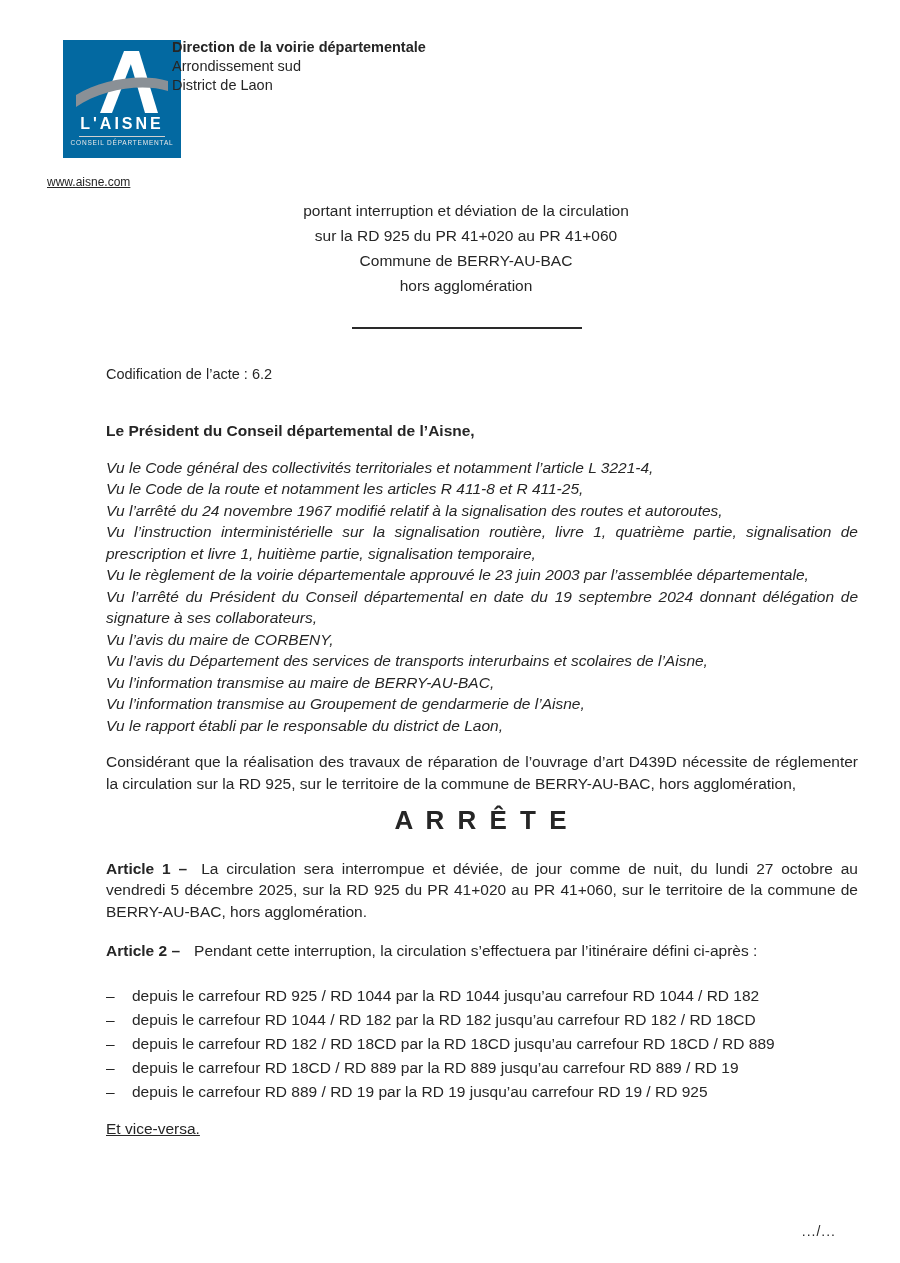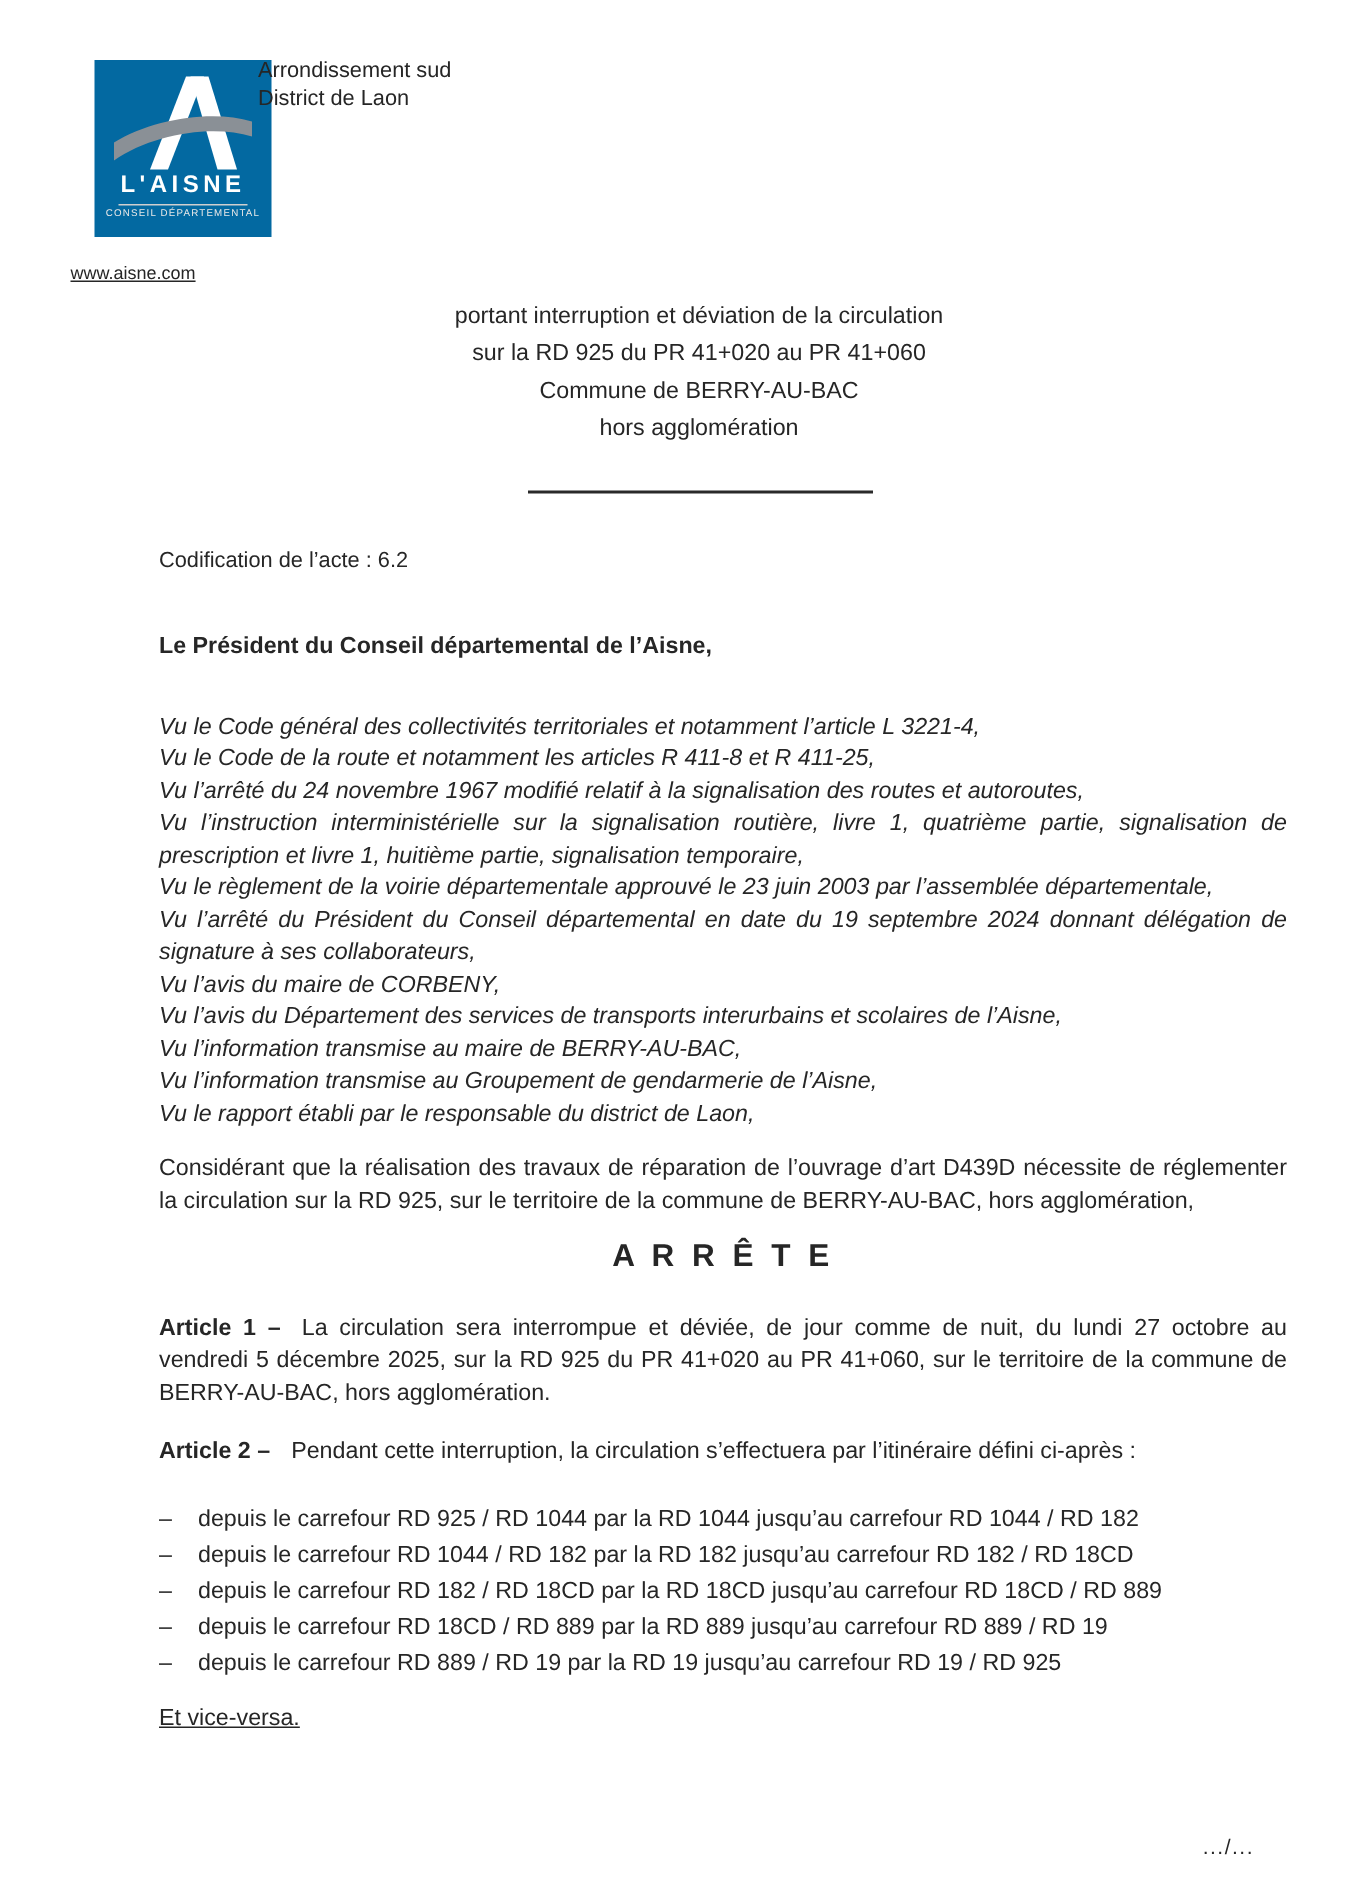--- a/index.html
+++ b/index.html
@@ -57,28 +57,28 @@
     font-size: 14.5px;
     text-align: center;
   }
 
   
   .main {
     position: absolute; top: 420px; left: 106px;
     width: 752px;
     font-size: 15.5px; line-height: 21.5px;
   }
-  .president { font-weight: 700; margin-bottom: 32px; }
+  .president { font-weight: 700; margin-bottom: 15px; }
   .vu-block { margin-bottom: 15px; font-style: italic; }
   .vu-block p { text-align: justify; }
   .considerant { text-align: justify; margin-bottom: 16px; }
 
   .arrete-heading {
     text-align: center;
-    font-size: 21px; font-weight: 700; letter-spacing: 3px;
+    font-size: 26px; font-weight: 700; letter-spacing: 3px;
     margin: 14px 0 26px 0;
   }
 
   .article { text-align: justify; margin-bottom: 18px; }
   .article .label { font-weight: 700; padding-right: 14px; }
   .article2 { margin-bottom: 22px; }
 
   .dev-list { margin-bottom: 0; }
   .dev-item { display: flex; line-height: 24px; }
   .dev-item .marker { width: 26px; flex: 0 0 26px; }
@@ -100,20 +100,21 @@
       <polygon points="28,68 52,6 64,6 40,68" fill="#ffffff"></polygon>
       <polygon points="55,6 67,6 86,68 73,68" fill="#ffffff"></polygon>
       <path d="M4,50 C 30,34 70,28 96,36 L96,46 C 70,38 30,44 4,62 Z" fill="#8a9096"></path>
     </svg>
     <div class="logo-name">L'AISNE</div>
     <div class="logo-rule"></div>
     <div class="logo-sub">CONSEIL DÉPARTEMENTAL</div>
   </div>
 
   <div class="dept-block">
+    <div class="line1">Direction de la voirie départementale</div>
     <div>Arrondissement sud</div>
     <div>District de Laon</div>
   </div>
 
   <div class="website">www.aisne.com</div>
 
   <div class="title-block">
     <div>portant interruption et déviation de la circulation</div>
     <div>sur la RD 925 du PR 41+020 au PR 41+060</div>
     <div>Commune de BERRY-AU-BAC</div>

